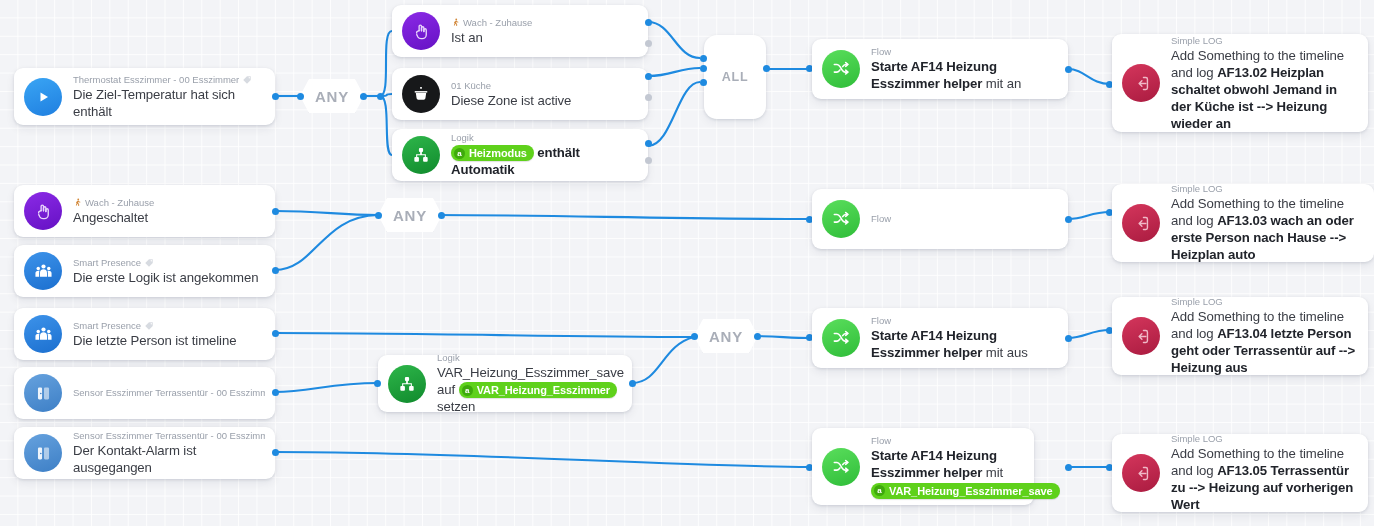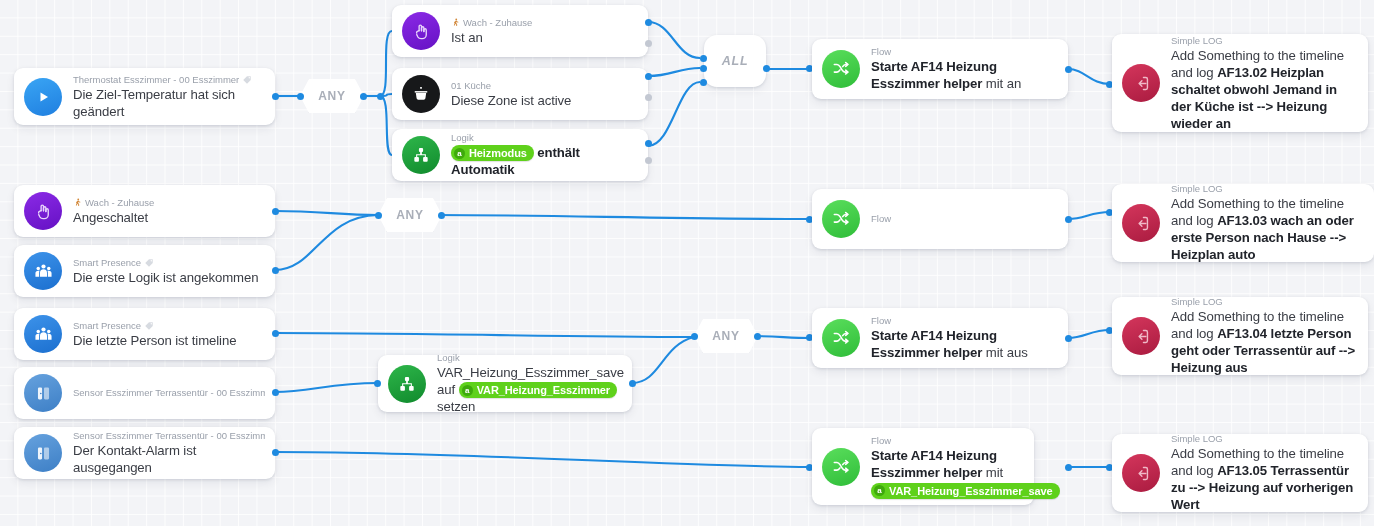--- a/index.html
+++ b/index.html
@@ -75,27 +75,27 @@
   
   .gate{
     position:absolute;
     background:#fff;
     display:flex;align-items:center;justify-content:center;
     color:#a9aeb8;font-weight:700;letter-spacing:.8px;
     box-shadow:0 1px 3px rgba(20,30,60,.13), 0 4px 10px rgba(20,30,60,.06);
     box-sizing:border-box;
   }
   .gate.any{
-    width:64px;height:34px;font-size:12px;
+    width:64px;height:34px;font-size:15px;
     border-radius:16px/17px;
     clip-path:polygon(14% 0,86% 0,100% 50%,86% 100%,14% 100%,0 50%);
     border-radius:8px;
   }
   .gate.all{
-    width:62px;height:52px;font-size:12.5px;border-radius:13px;font-style:italic;
+    width:62px;height:84px;font-size:12.5px;border-radius:13px;
   }
 
   
   .dot{position:absolute;width:7px;height:7px;border-radius:50%;background:#1e8ae0;}
   .dot.off{background:#c3c8d2;}
 </style>
 </head>
 <body>
 
 <div id="canvas"></div>
@@ -150,21 +150,21 @@
   </span>
   <div class="body">
     <div class="sub">
       <span>Thermostat Esszimmer - 00 Esszimmer</span>
       <svg class="tag" viewBox="0 0 24 24">
           <path d="M3 12 12 3h9v9l-9 9z" fill="#b8bec9"></path>
           <circle cx="17.5" cy="6.5" r="1.6" fill="#fff"></circle>
         </svg>
     </div>
     <div class="ttl">
-      <span class="n">Die Ziel-Temperatur hat sich geändert</span>
+      <span class="n">Die Ziel-Temperatur hat sich enthält</span>
     </div>
   </div>
 </div>
 <div class="dot" style="left:272px;top:93px;"></div>
 
 <div class="gate any" style="left:300px;top:79px;">
   <span>ANY</span>
 </div>
 <div class="dot" style="left:297px;top:93px;"></div>
 <div class="dot" style="left:360px;top:93px;"></div>

